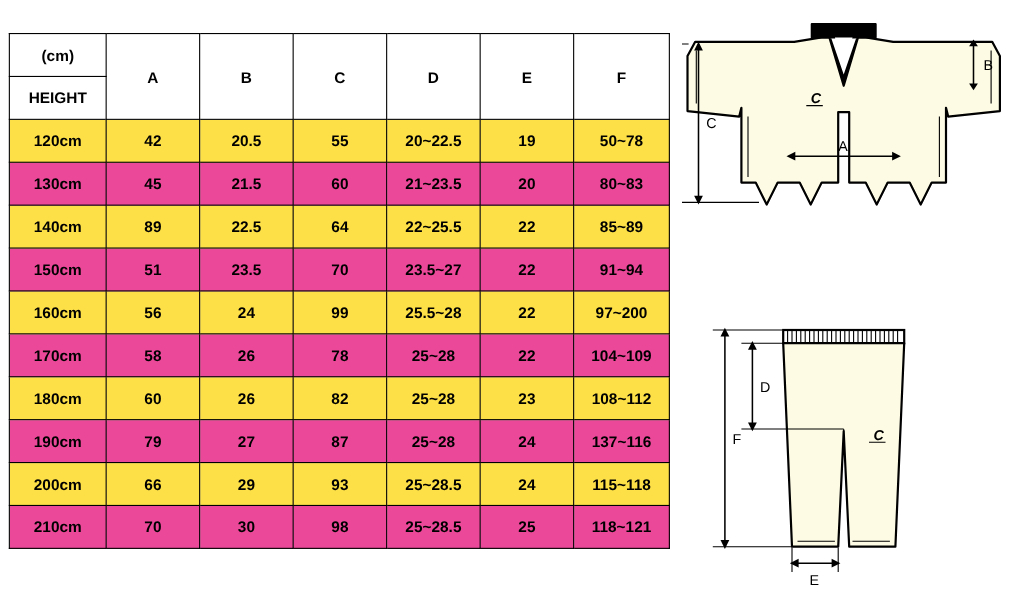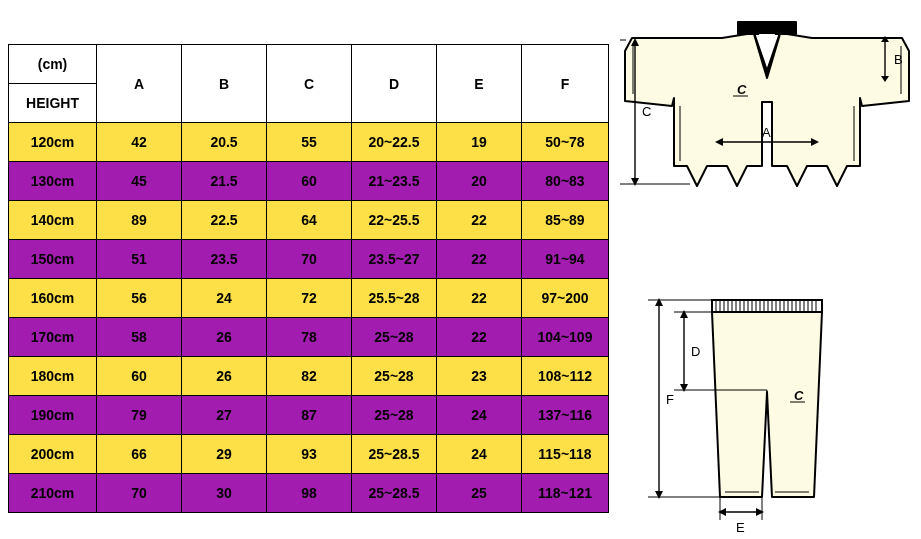--- a/index.html
+++ b/index.html
@@ -14,21 +14,20 @@
     font-family: "Liberation Sans", sans-serif;
     overflow: hidden;
   }
 
   
   #size-table-wrap {
     position: absolute;
     left: 8px;
     top: 30px;
     width: 600px;
-    margin-top: 14px;
   }
   table.size-table {
     border-collapse: collapse;
     width: 600px;
     table-layout: fixed;
   }
   table.size-table td, table.size-table th {
     border: 1px solid #000000;
     text-align: center;
     vertical-align: middle;
@@ -48,21 +47,21 @@
 
   .hdr-corner-top, .hdr-corner-bottom {
     height: 34px;
     font-size: 14px;
     font-weight: bold;
   }
   .hdr-letter {
     font-size: 16px;
     font-weight: bold;
   }
-  tr.shaded td { background: #a21caf; }
+  tr.shaded td { background: #ec4899; }
   tr.plain td { background: #fde047; }
 
   
   #diagrams {
     position: absolute;
     left: 612px;
     top: 0;
     width: 309px;
     height: 539px;
   }
@@ -139,21 +138,21 @@
         <td>23.5</td>
         <td>70</td>
         <td>23.5~27</td>
         <td>22</td>
         <td>91~94</td>
       </tr>
       <tr class="plain">
         <td>160cm</td>
         <td>56</td>
         <td>24</td>
-        <td>72</td>
+        <td>99</td>
         <td>25.5~28</td>
         <td>22</td>
         <td>97~200</td>
       </tr>
       <tr class="shaded">
         <td>170cm</td>
         <td>58</td>
         <td>26</td>
         <td>78</td>
         <td>25~28</td>

